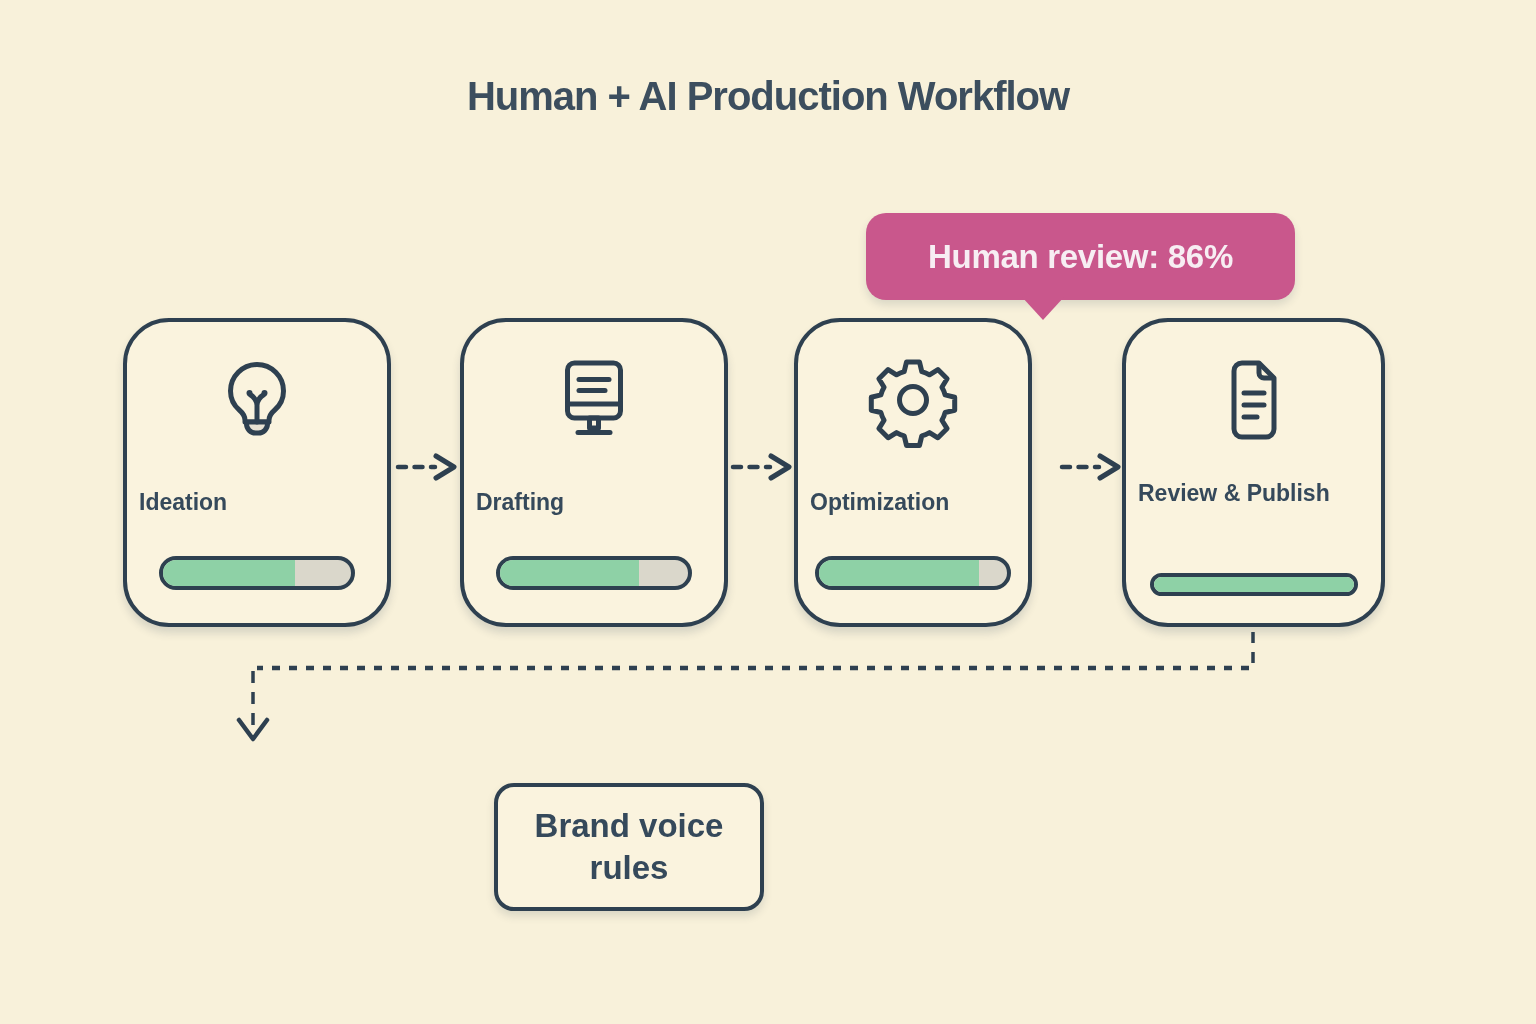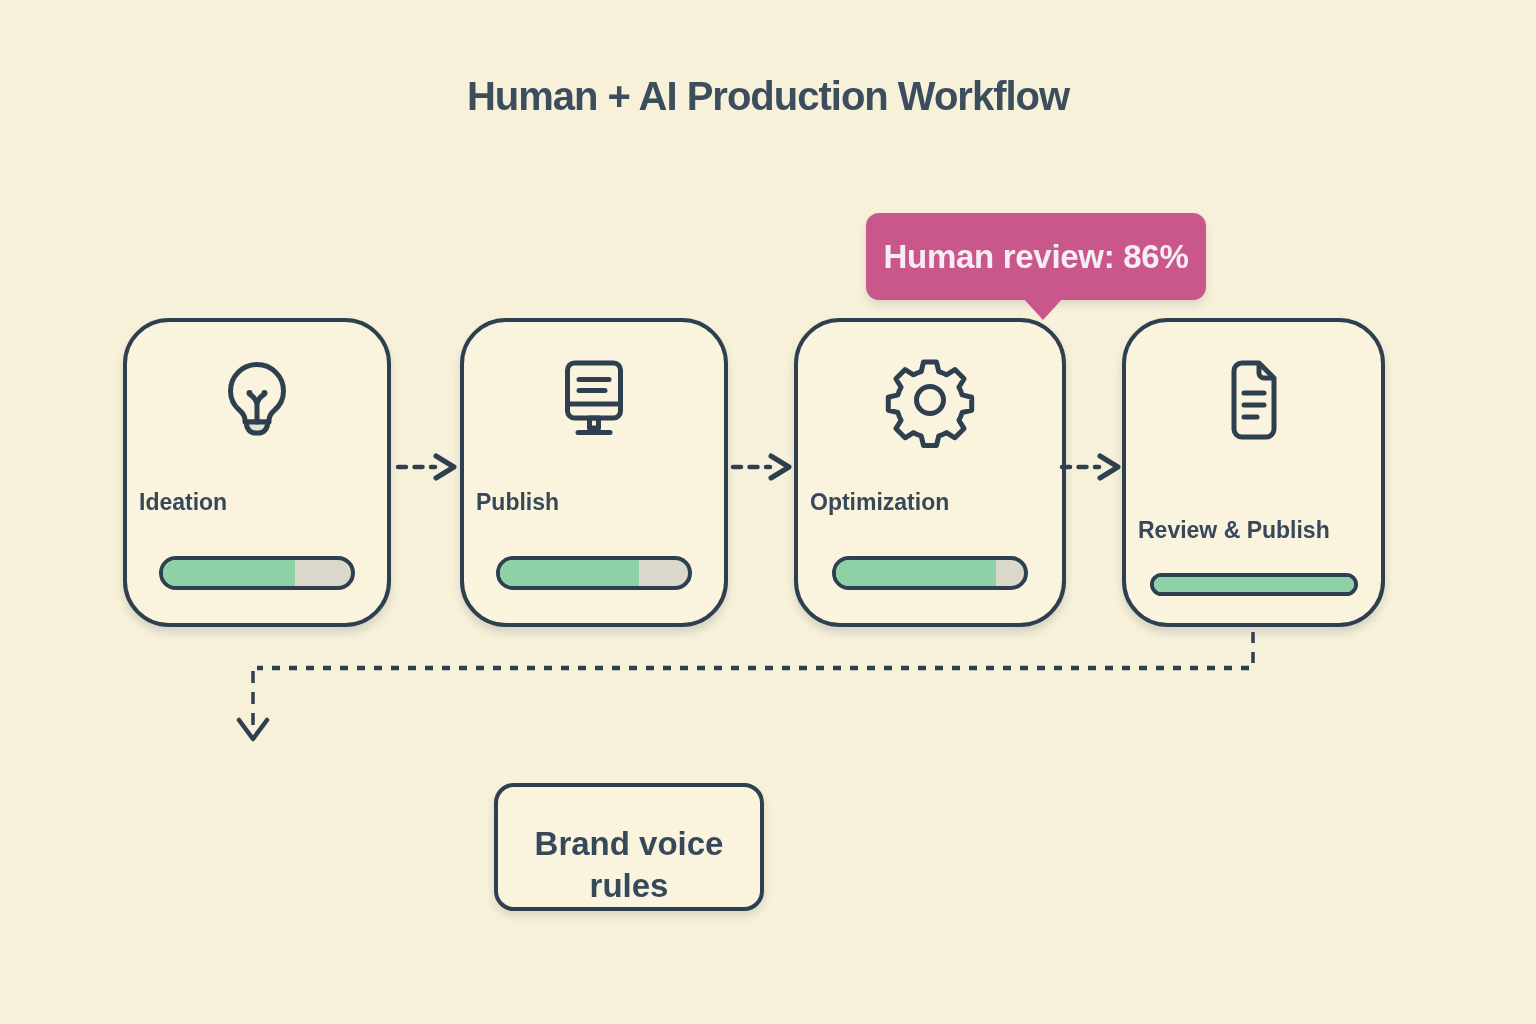--- a/index.html
+++ b/index.html
@@ -18,22 +18,22 @@
   #canvas{position:relative;width:1536px;height:1024px;background:var(--background);}
 
   .title{
     position:absolute;top:74px;left:0;width:100%;
     text-align:center;font-size:40px;font-weight:700;letter-spacing:-1px;
     color:#3c4e5e;
   }
 
   
   .callout{
-    position:absolute;left:866px;top:213px;width:340px;height:87px;
-    background:var(--accent-pink);border-radius:13px;
+    position:absolute;left:866px;top:213px;width:429px;height:87px;
+    background:var(--accent-pink);border-radius:20px;
     display:flex;align-items:center;justify-content:center;
     box-shadow:0 5px 9px rgba(46,64,80,0.14);
     z-index:5;
   }
   .callout-text{color:var(--accent-pink-text);font-size:33px;font-weight:700;letter-spacing:-0.3px;}
   .callout-tail{
     position:absolute;left:1022px;top:297px;width:0;height:0;z-index:6;
     border-left:21px solid transparent;border-right:21px solid transparent;
     border-top:23px solid var(--accent-pink);
   }
@@ -44,21 +44,21 @@
     background:var(--card-fill);
     border:4px solid var(--outline);border-radius:46px;
     box-shadow:0 6px 9px rgba(46,64,80,0.16);
   }
   .icon-wrap{position:absolute;top:30px;left:50%;transform:translateX(-50%);width:96px;height:96px;color:var(--outline);}
   .icon-wrap svg{width:96px;height:96px;display:block;}
   .card-label{
     position:absolute;top:160px;left:0;width:100%;padding:0 12px;
     text-align:left;font-size:23px;line-height:40px;font-weight:600;color:var(--text);
   }
-  .card-label.two-line{top:150px;line-height:42px;margin-top:37px;}
+  .card-label.two-line{top:150px;line-height:42px;}
   .progress{
     position:absolute;bottom:33px;left:50%;transform:translateX(-50%);
     width:196px;height:34px;border:4px solid var(--outline);border-radius:17px;
     background:var(--progress-track);overflow:hidden;
   }
   .progress-fill{height:100%;background:var(--progress-green);width:0;}
   .progress.slim{width:208px;height:23px;border-radius:12px;bottom:27px;}
 
   
   .flow-arrow{position:absolute;top:452px;width:64px;height:30px;color:var(--outline);}
@@ -68,21 +68,21 @@
   .connector{position:absolute;left:0;top:0;width:1536px;height:1024px;pointer-events:none;color:var(--outline);z-index:2;}
 
   
   .node{
     position:absolute;background:var(--card-fill);
     border:4px solid var(--outline);
     display:flex;align-items:center;justify-content:center;
     box-shadow:0 5px 8px rgba(46,64,80,0.15);
   }
   .node-cms{left:130px;top:744px;width:293px;height:116px;border-radius:15px;}
-  .node-brand{left:494px;top:783px;width:270px;height:128px;border-radius:20px;align-items:flex-end;}
+  .node-brand{left:494px;top:783px;width:270px;height:128px;border-radius:20px;}
   .node-label{
     text-align:center;font-size:33px;line-height:42px;font-weight:600;color:var(--text);padding:0 14px;
   }
 </style>
 </head>
 <body>
 
 <div id="canvas">
 
   <div class="title">Human + AI Production Workflow</div>
@@ -126,34 +126,34 @@
     <div class="icon-wrap">
       <svg viewBox="0 0 96 96" fill="none" stroke="currentColor" stroke-width="5" stroke-linecap="round" stroke-linejoin="round">
         <rect x="21.5" y="11" width="53" height="55" rx="7"></rect>
         <path d="M33,27.5 h30"></path>
         <path d="M33,38.5 h26"></path>
         <path d="M21.5,52 h53"></path>
         <rect x="43.5" y="66" width="9" height="10"></rect>
         <path d="M32,80.5 h32"></path>
       </svg>
     </div>
-    <div class="card-label">Publish</div>
+    <div class="card-label">Drafting</div>
     <div class="progress">
       <div class="progress-fill" style="width: 74%;"></div>
     </div>
   </div>
 
   <div class="flow-arrow" style="left:730px;">
     <svg viewBox="0 0 64 30">
         <path d="M3,15 H40" stroke="currentColor" stroke-width="4.5" stroke-dasharray="8 8.5" stroke-linecap="round" fill="none"></path>
         <path d="M41,4 L59,15 L41,26" stroke="currentColor" stroke-width="5" fill="none" stroke-linecap="round" stroke-linejoin="round"></path>
       </svg>
   </div>
 
-  <div class="card" style="left:794px;width:272px;">
+  <div class="card" style="left:794px;width:238px;">
     <div class="icon-wrap">
       <svg viewBox="0 0 96 96" fill="none" stroke="currentColor" stroke-width="5" stroke-linecap="round" stroke-linejoin="round">
         <path d="M41.5,10 h13 l2.3,9.6 a28.5,28.5 0 0 1 7.7,3.2 l8.4,-5.2 l9.2,9.2 l-5.2,8.4 a28.5,28.5 0 0 1 3.2,7.7 l9.6,2.3 v13 l-9.6,2.3 a28.5,28.5 0 0 1 -3.2,7.7 l5.2,8.4 l-9.2,9.2 l-8.4,-5.2 a28.5,28.5 0 0 1 -7.7,3.2 l-2.3,9.6 h-13 l-2.3,-9.6 a28.5,28.5 0 0 1 -7.7,-3.2 l-8.4,5.2 l-9.2,-9.2 l5.2,-8.4 a28.5,28.5 0 0 1 -3.2,-7.7 l-9.6,-2.3 v-13 l9.6,-2.3 a28.5,28.5 0 0 1 3.2,-7.7 l-5.2,-8.4 l9.2,-9.2 l8.4,5.2 a28.5,28.5 0 0 1 7.7,-3.2 z"></path>
         <circle cx="48" cy="48" r="13.5"></circle>
       </svg>
     </div>
     <div class="card-label">Optimization</div>
     <div class="progress">
       <div class="progress-fill" style="width: 85%;"></div>
     </div>

